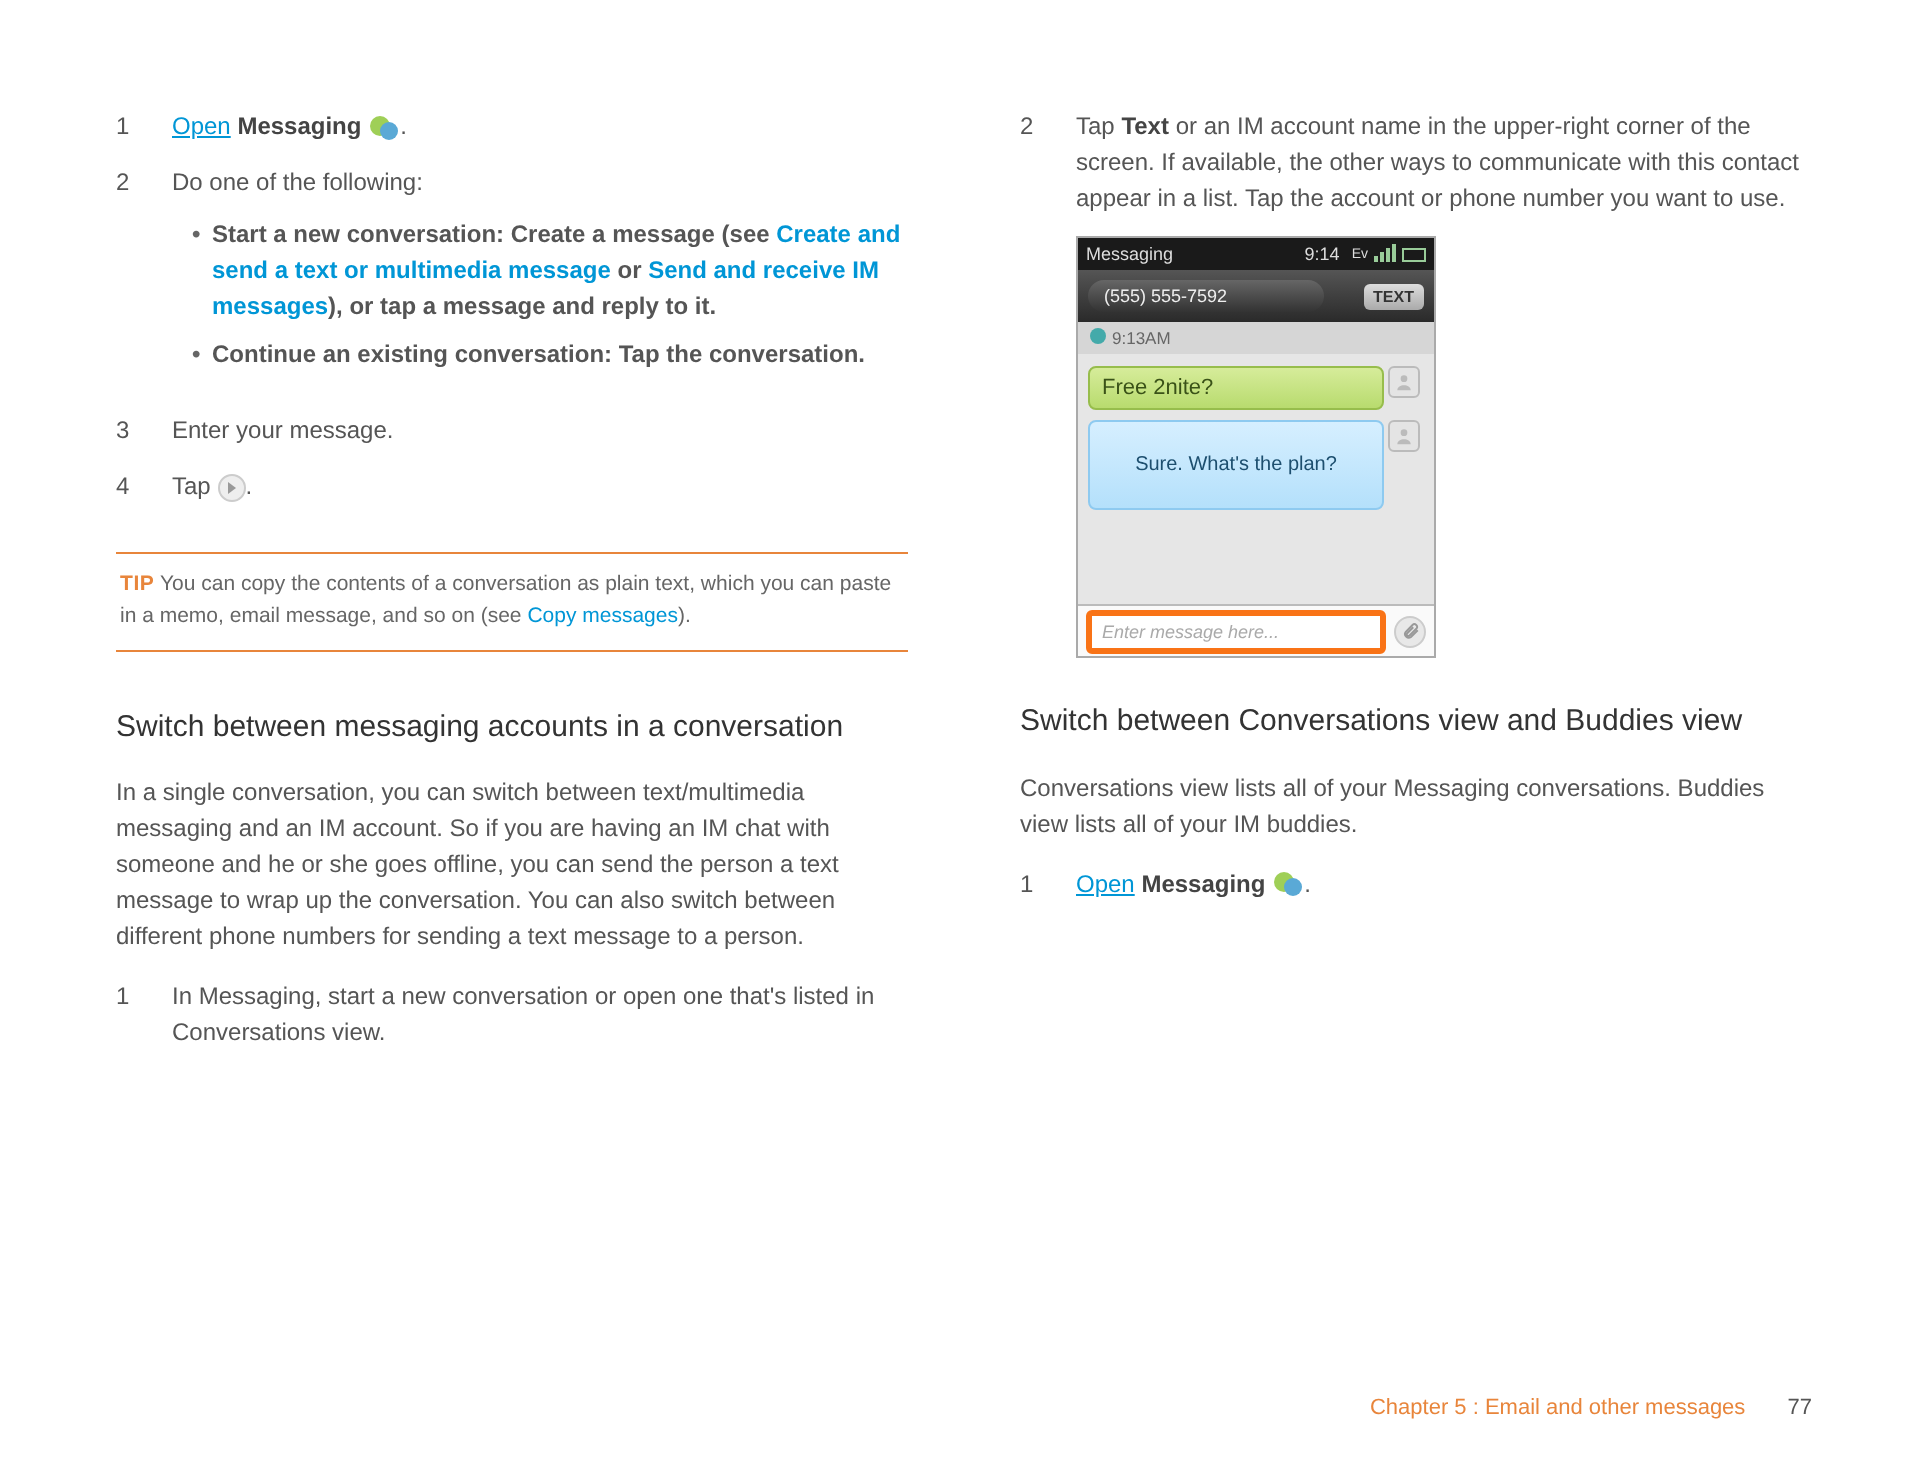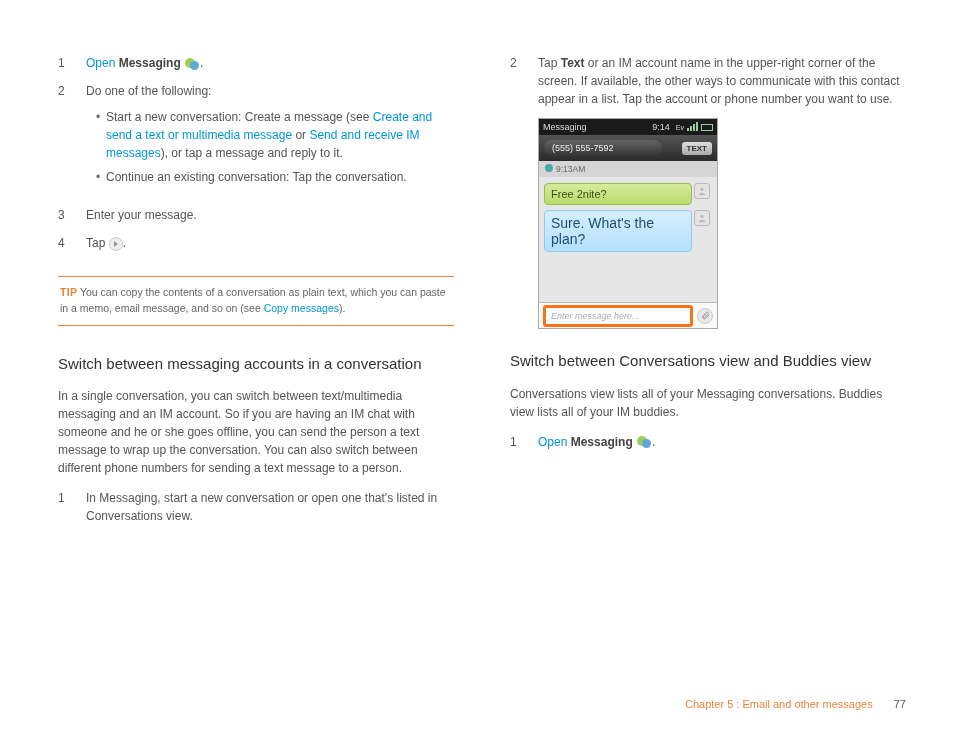--- a/index.html
+++ b/index.html
@@ -12,23 +12,23 @@
     color: #555;
     position: relative;
     padding: 54px 48px 40px 58px;
   }
   .columns { display: flex; gap: 56px; }
   .col { flex: 1; min-width: 0; }
   .step { display: flex; margin-bottom: 10px; line-height: 1.5; }
   .step-num { width: 28px; flex-shrink: 0; color: #555; }
   .step-body { flex: 1; }
   .link { color: #0096d6; }
-  .open-word { color: #0096d6; }
+  .open-word { color: #0096d6; text-decoration: underline; }
   .bold { font-weight: 600; color: #444; }
-  .bullets { margin: 8px 0 10px 0; padding-left: 10px; }
+  .bullets { margin: 8px 0 10px 0; padding-left: 10px; font-weight: bold; }
   .bullets li { list-style: none; position: relative; padding-left: 10px; line-height: 1.5; margin-bottom: 6px; }
   .bullets li::before { content: "•"; position: absolute; left: 0; color: #666; }
   .tip-box {
     border-top: 1px solid #e8853b;
     border-bottom: 1px solid #e8853b;
     padding: 8px 2px;
     margin: 24px 0 28px 0;
     font-size: 10.5px;
     line-height: 1.5;
     color: #666;
@@ -60,21 +60,21 @@
   .sig { display:inline-block; margin-left:2px; }
   .sig span { display:inline-block; width:2px; background:#9c9; margin-left:1px; }
   .phone-header { background: linear-gradient(#555,#2a2a2a); padding:5px; display:flex; align-items:center; gap:20px; }
   .phone-pill { background:linear-gradient(#666,#333); color:#eee; border-radius:10px; padding:3px 8px; font-size:9px; flex:1; }
   .phone-text-btn { background:linear-gradient(#ddd,#aaa); border-radius:3px; padding:2px 5px; font-size:8px; color:#333; font-weight:600; }
   .phone-time { background:#d6d6d6; padding:3px 6px; font-size:8.5px; color:#666; display:flex; align-items:flex-start; gap:3px; }
   .tiny-bubble { width:8px; height:8px; background:#4aa; border-radius:50%; }
   .phone-body { background:#e6e6e6; padding:6px 5px; height:125px; }
   .bubble-out { background:linear-gradient(#d6ec9a,#b8db6e); border:1px solid #97bd4c; border-radius:4px; padding:4px 6px; margin:0 18px 5px 0; font-size:11px; color:#3a5218; position:relative; display:flex; align-items:center; }
   .bubble-wrap { position:relative; margin-right:2px; }
-  .bubble-in { background:linear-gradient(#d6efff,#b4e0fb); border:1px solid #8ecaf0; border-radius:4px; padding:4px 6px; margin:0 18px 5px 0; font-size:14px; color:#1d4f6f; }
+  .bubble-in { background:linear-gradient(#d6efff,#b4e0fb); border:1px solid #8ecaf0; border-radius:4px; padding:16px 6px; margin:0 18px 5px 0; font-size:10px; color:#1d4f6f;text-align:center; }
   .phone-input { background:#fafafa; border-top:1px solid #bbb; padding:4px; display:flex; align-items:center; gap:4px; height:26px; }
   .phone-input .field { flex:1; background:#fff; border:3px solid #f97316; border-radius:3px; padding:3px 5px; color:#aaa; font-style:italic; font-size:9px; }
   .phone-input .attach { width:16px; height:16px; background:#e8e8e8; border:1px solid #ccc; border-radius:50%; display:flex; align-items:center; justify-content:center; color:#999; }
 
   .footer { position:absolute; bottom:28px; right:48px; font-size:11px; color:#e8853b; }
   .footer .pagenum { color:#555; margin-left:18px; }
 </style>
 </head>
 <body>
 

